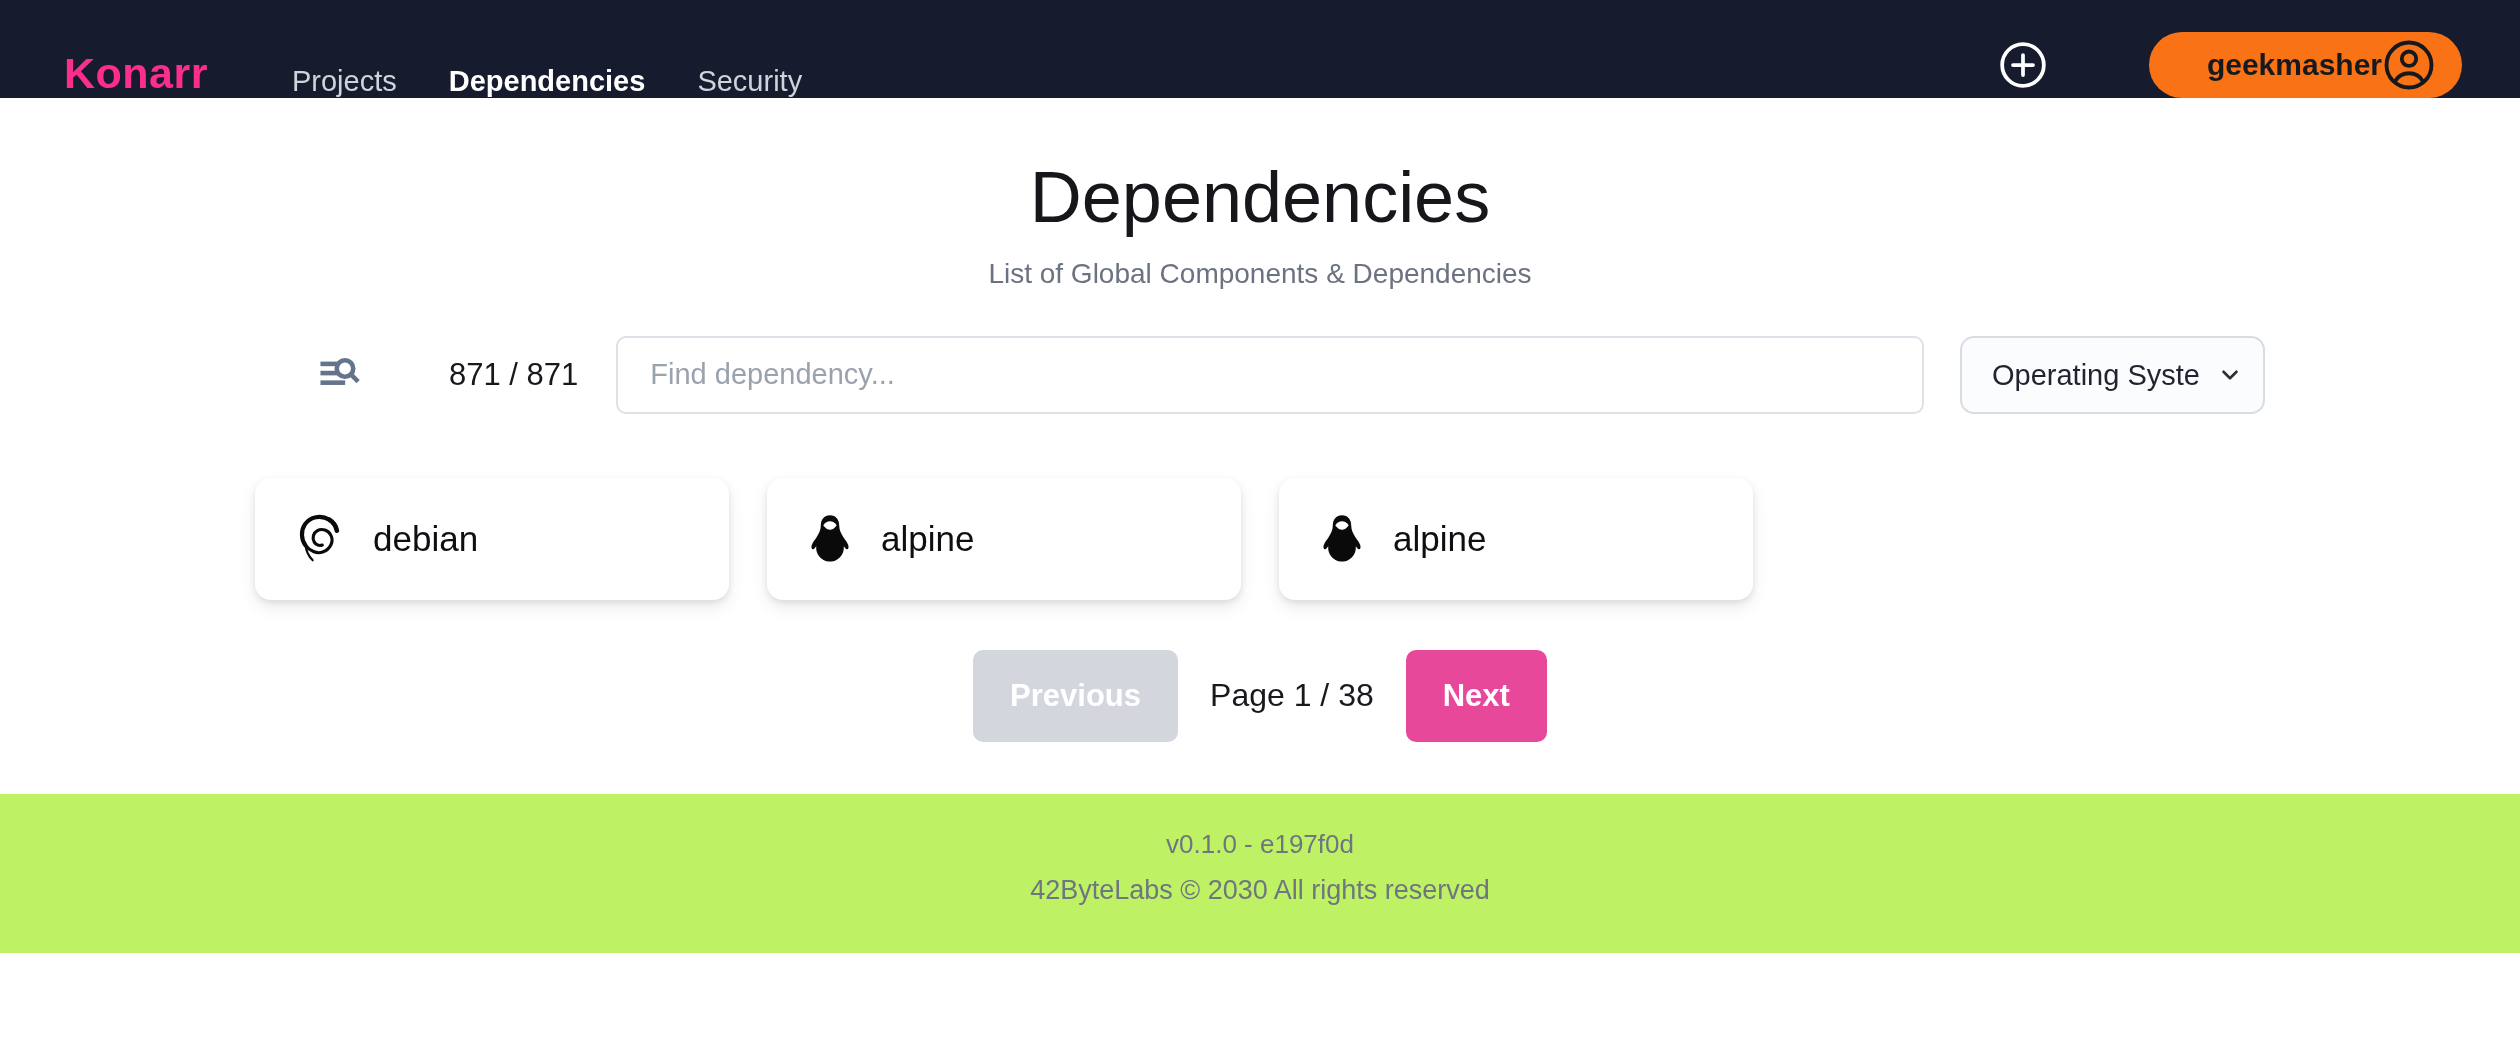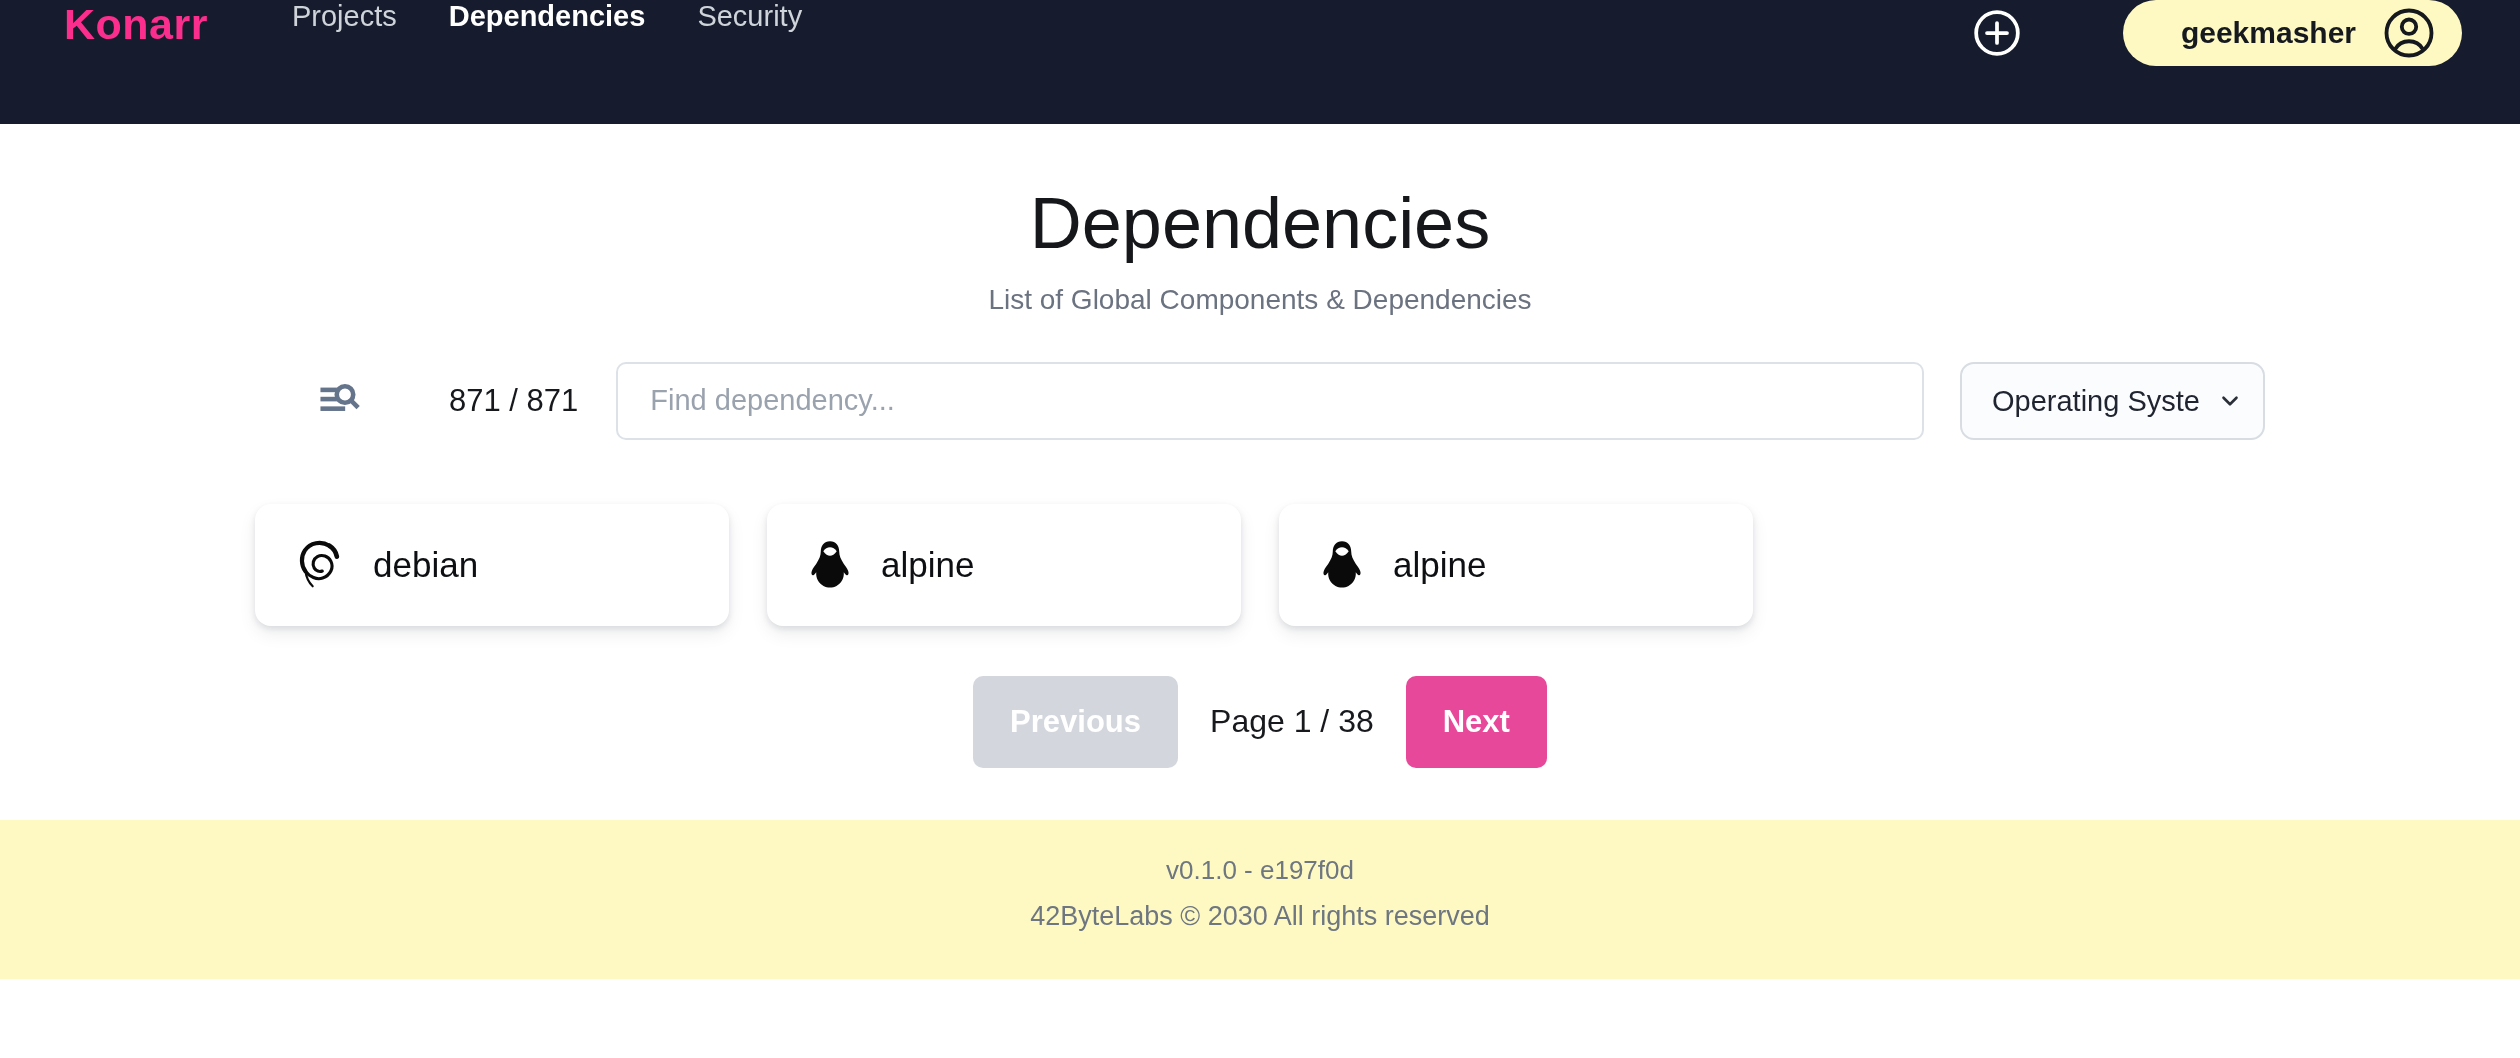--- a/index.html
+++ b/index.html
@@ -5,24 +5,24 @@
   * { box-sizing: border-box; margin: 0; padding: 0; }
   html, body {
     width: 2520px; height: 1058px;
     background: #ffffff;
     font-family: "Liberation Sans", "DejaVu Sans", sans-serif;
     overflow: hidden;
   }
 
   
   .navbar {
-    height: 124px;
+    height: 98px;
     background: #161c2d;
     display: flex;
-    align-items: flex-start;
+    align-items: flex-end;
     padding: 0 58px 0 64px;
   }
   .brand {
     font-size: 43px;
     font-weight: 700;
     color: #fb2d8d;
     letter-spacing: 0.5px;
     cursor: pointer;
     margin-right: 84px;
   }
@@ -34,28 +34,27 @@
     text-decoration: none;
     cursor: pointer;
   }
   .nav-link.active { color: #ffffff; font-weight: 700; }
   .nav-right { margin-left: auto; display: flex; align-items: center; gap: 100px; }
   .plus-btn {
     background: none; border: none; cursor: pointer;
     width: 52px; height: 52px; display: flex; align-items: center; justify-content: center;
   }
   .user-pill {
-    background: #fef9c3;
+    background: #f97316;
     border: none;
     border-radius: 999px;
     height: 66px;
     padding: 0 26px 0 58px;
     display: flex;
     align-items: center;
-    gap: 26px;
     cursor: pointer;
   }
   .user-pill .uname {
     font-size: 30px;
     font-weight: 700;
     color: #161a1f;
   }
 
   
   main { padding-top: 62px; }
@@ -170,21 +169,21 @@
     cursor: pointer;
   }
   .pg-btn.prev { background: #d3d7dd; cursor: default; }
   .pg-btn.next { background: #e8489a; }
   .page-indicator { font-size: 32px; color: #17191d; font-weight: 500; }
 
   
   footer {
     margin-top: 52px;
     height: 159px;
-    background: #fef9c3;
+    background: #bef264;
     text-align: center;
     padding-top: 35px;
   }
   footer .version { font-size: 26px; color: #6e7680; }
   footer .copyright { margin-top: 15px; font-size: 27px; color: #6e7680; }
 </style>
 </head>
 <body>
 
 <nav class="navbar">

